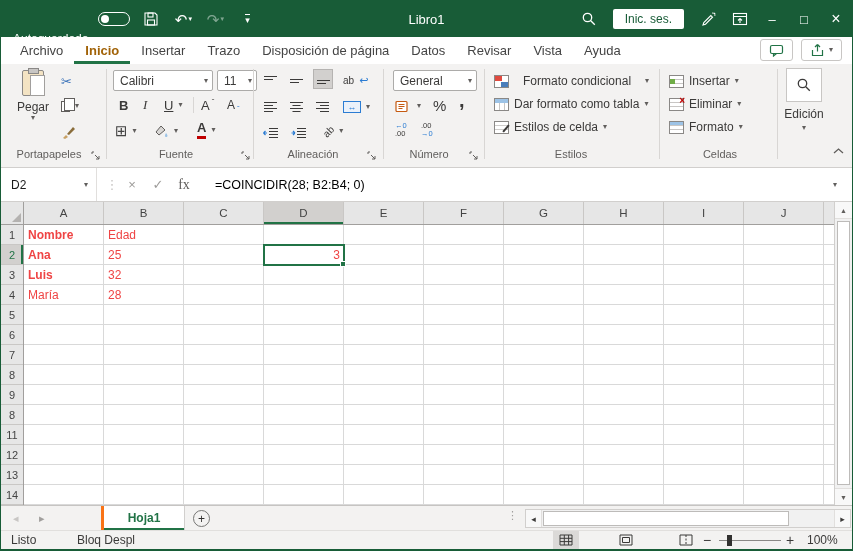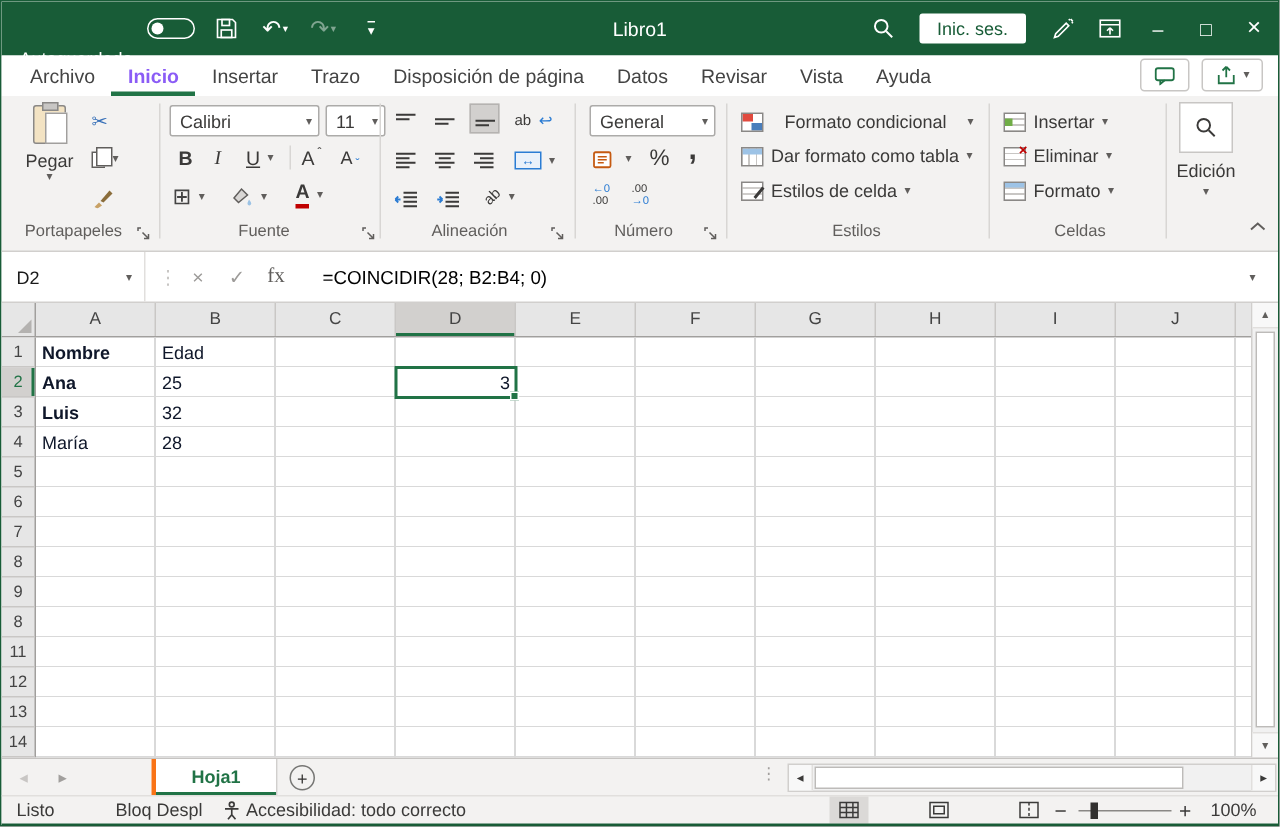--- a/index.html
+++ b/index.html
@@ -22,21 +22,21 @@
   .qat-more{font-size:9px;border-top:1.5px solid #fff;padding-top:1px;line-height:1;}
   .tb-title{position:absolute;left:0;right:0;top:0;height:36px;display:flex;align-items:center;justify-content:center;font-size:13px;pointer-events:none;}
   .tb-right{position:absolute;right:0;top:0;height:36px;display:flex;align-items:center;}
   .tb-btn{width:32px;height:36px;display:flex;align-items:center;justify-content:center;font-size:13px;}
   .signin{background:#fff;color:#185C37;font-size:12px;padding:3px 12px;border-radius:2px;margin:0 8px;white-space:nowrap;}
 
   
   .tabrow{position:absolute;left:0;top:36px;width:100%;height:27px;background:#fff;}
   .tabs{position:absolute;left:8px;top:0;height:27px;display:flex;}
   .tab{padding:0 11px;font-size:13px;color:#444;display:flex;align-items:center;height:27px;}
-  .tab.active{color:#8b5cf6;font-weight:700;border-bottom:3px solid #217346;padding-top:3px;}
+  .tab.active{color:#a16207;font-weight:700;border-bottom:3px solid #217346;padding-top:3px;}
   .tabrow-right{position:absolute;right:10px;top:2px;display:flex;gap:8px;}
   .tr-btn{height:22px;border:1px solid #c8c6c4;border-radius:3px;display:flex;align-items:center;justify-content:center;padding:0 8px;background:#fff;gap:4px;}
   .car{font-size:8px;color:#605e5c;line-height:1;}
 
   
   .ribbon{position:absolute;left:0;top:63px;width:100%;height:104px;background:#f3f2f1;border-bottom:1px solid #d1cfcd;font-size:12px;color:#3b3a39;}
   .vsep{position:absolute;top:5px;height:90px;width:1px;background:#d8d6d4;}
   .grp-lbl{position:absolute;top:84px;font-size:11px;color:#605e5c;text-align:center;}
   .launcher{position:absolute;top:85px;width:10px;height:10px;}
   .rbtn{position:absolute;display:flex;align-items:center;gap:5px;height:20px;white-space:nowrap;}
@@ -81,21 +81,21 @@
   .colhdrs{position:absolute;left:23px;top:0;width:810px;height:23px;display:flex;background:#e6e6e6;border-bottom:1px solid #a19f9d;}
   .ch{flex:0 0 80px;border-right:1px solid #c9c7c5;display:flex;align-items:center;justify-content:center;font-size:11.5px;color:#444;}
   .ch-fill{flex:1;border-right:none;}
   .ch.sel{background:#d2d0ce;box-shadow:inset 0 -2px 0 #217346;}
   .rowhdrs{position:absolute;left:0;top:23px;width:23px;height:280px;background:#e6e6e6;border-right:1px solid #a19f9d;}
   .rh{height:20px;border-bottom:1px solid #c9c7c5;display:flex;align-items:center;justify-content:center;font-size:11px;color:#444;}
   .rh.sel{background:#d2d0ce;box-shadow:inset -2px 0 0 #217346;color:#217346;}
   .cells{position:absolute;left:23px;top:23px;width:810px;height:280px;
     background-image:repeating-linear-gradient(to right,transparent 0 79px,#d9d9d9 79px 80px),
                      repeating-linear-gradient(to bottom,transparent 0 19px,#d9d9d9 19px 20px);}
-  .cell-text{position:absolute;height:32px;line-height:20px;font-size:12px;color:#0f172a;white-space:nowrap;}
+  .cell-text{position:absolute;height:32px;line-height:20px;font-size:12px;color:#ef4444;white-space:nowrap;}
   .bold{font-weight:700;}
   .selcell{position:absolute;left:262px;top:42px;width:82px;height:22px;border:2px solid #217346;background:#fff;}
   .fill-handle{position:absolute;left:339px;top:59px;width:6px;height:6px;background:#217346;border:1px solid #fff;}
   .vsb{position:absolute;left:833px;top:0;width:18px;height:303px;background:#f1f1f1;border-left:1px solid #d1cfcd;}
   .vsb-arrow{height:17px;display:flex;align-items:center;justify-content:center;font-size:7px;color:#605e5c;background:#f8f8f8;border-bottom:1px solid #e1dfdd;}
   .vsb-thumb{position:absolute;left:2px;right:2px;top:19px;height:264px;background:#fff;border:1px solid #bdbbb9;}
   .vsb-down{position:absolute;bottom:0;left:0;right:0;border-top:1px solid #e1dfdd;border-bottom:none;}
 
   
   .tabbar{position:absolute;left:0;top:504px;width:100%;height:25px;background:#f3f2f1;border-top:1px solid #c6c4c2;font-size:12px;}
@@ -511,27 +511,20 @@
     <div class="hsb">
       <span class="hsb-arr" style="left:0;border-right:1px solid #e1dfdd;">◂</span>
       <div class="hsb-thumb"></div>
       <span class="hsb-arr" style="right:0;border-left:1px solid #e1dfdd;">▸</span>
     </div>
   </div>
 
   <div class="statusbar">
     <span class="sb-item" style="left:10px;">Listo</span>
     <span class="sb-item" style="left:76px;">Bloq Despl</span>
-    <span class="sb-item" style="left:148px;">
-      <svg width="11" height="13" viewBox="0 0 11 13" fill="none" stroke="#3b3a39" stroke-width="1.1">
-          <circle cx="5.5" cy="2.3" r="1.6"></circle>
-          <path d="M1 5.2h9M5.5 5.2v4M5.5 9.2L3 12.2M5.5 9.2L8 12.2"></path>
-        </svg>
-      <span>Accesibilidad: todo correcto</span>
-    </span>
     <span class="viewbtn sel" style="left:552px;">
       <svg width="14" height="12" viewBox="0 0 14 12" fill="none" stroke="#3b3a39" stroke-width="1">
           <path d="M1 1h12v10H1zM1 4.3h12M1 7.6h12M5.3 1v10M9.6 1v10"></path>
         </svg>
     </span>
     <span class="viewbtn" style="left:612px;">
       <svg width="14" height="12" viewBox="0 0 14 12" fill="none" stroke="#3b3a39" stroke-width="1">
           <path d="M1 1h12v10H1z"></path>
           <path d="M3.5 3.5h7v5h-7z"></path>
         </svg>

